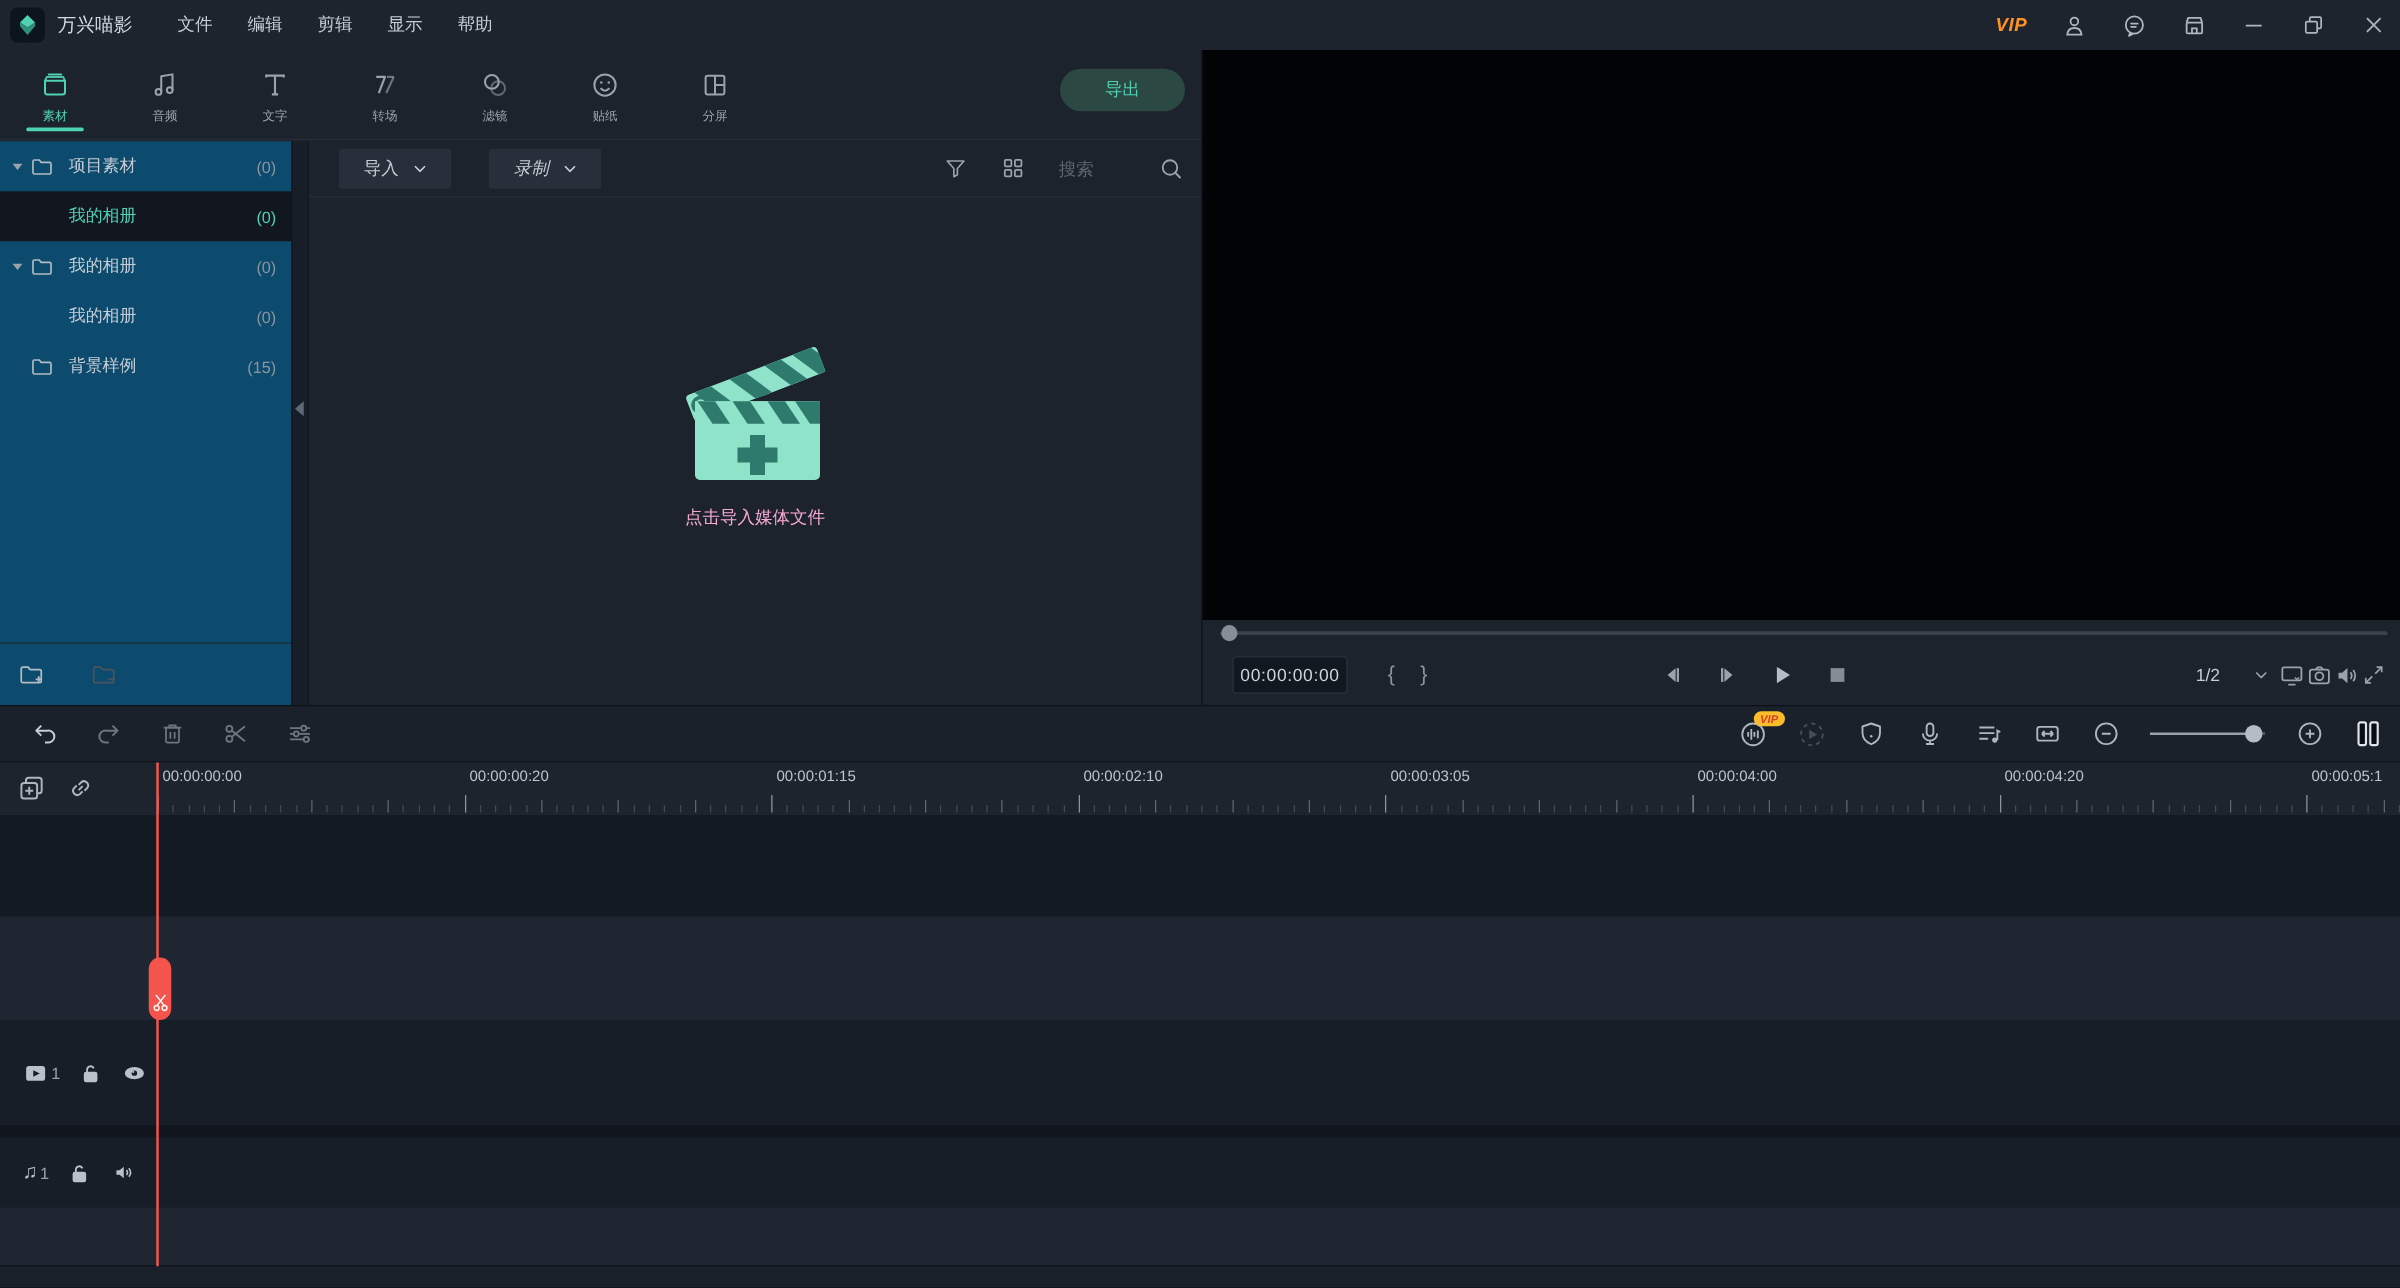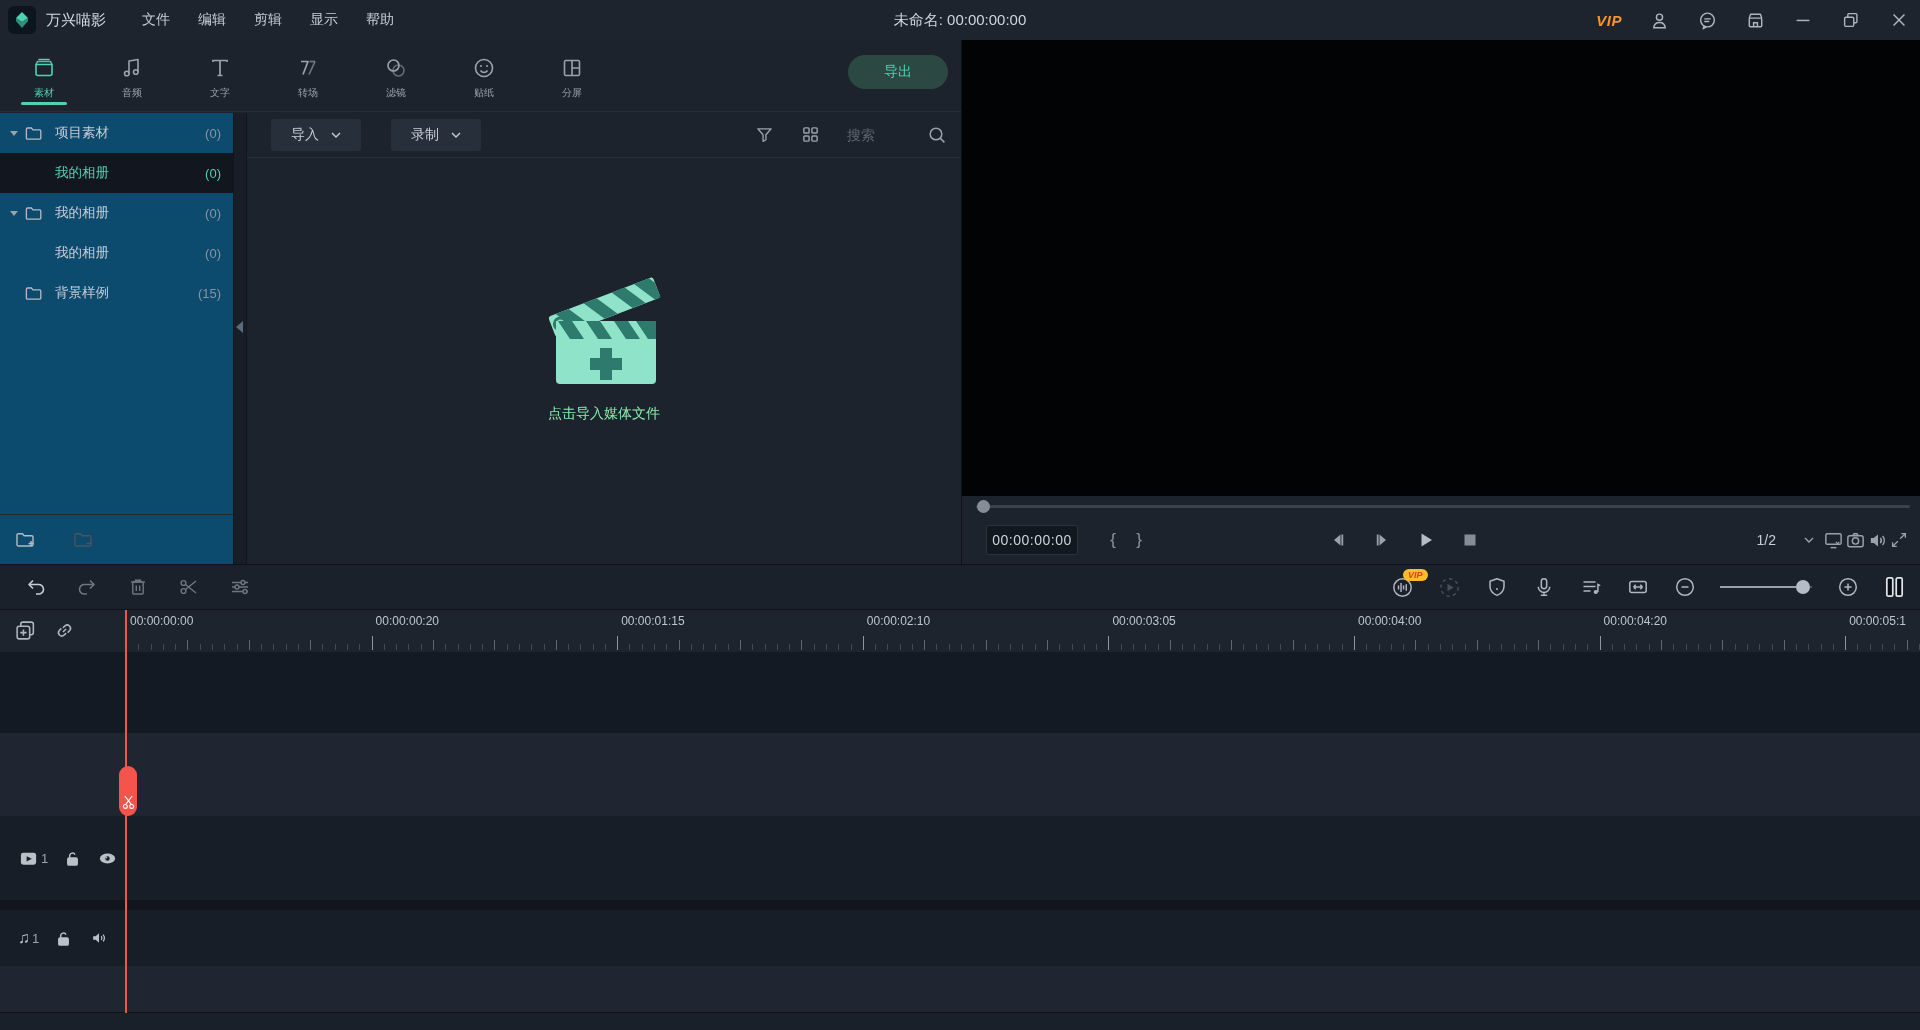--- a/index.html
+++ b/index.html
@@ -40,29 +40,29 @@
   .side-bottom { position:absolute; left:0; bottom:0; width:100%; height:50px; display:flex; align-items:center; gap:36px; padding-left:14px; border-top:1px solid #232a34; }
   .side-bottom .bicon { width:22px; height:22px; color:#b3bbc4; }
   .side-bottom .bicon.dim { color:#4a545e; }
 
   .v-divider { width:14px; background:#181e28; border-left:1px solid #11161e; border-right:1px solid #11161e; position:relative; }
   .collapse-handle { position:absolute; top:208px; left:2px; width:0; height:0; border-top:6px solid transparent; border-bottom:6px solid transparent; border-right:7px solid #5c6a7a; }
 
   .media { flex:1; position:relative; background:#1c232d; }
   .media-toolbar { height:45px; border-bottom:1px solid #272e38; display:flex; align-items:center; position:relative; }
   .mt-btn { height:32px; width:90px; margin-left:24px; background:#272f3a; border-radius:3px; display:flex; align-items:center; justify-content:center; gap:12px; font-size:14px; color:#c6cdd5; cursor:pointer; }
-  .mt-btn:nth-of-type(2){ margin-left:30px; }
+  .mt-btn:nth-of-type(2){ margin-left:30px;font-style:italic; }
   .chev { width:10px; height:6px; }
   .mt-right { position:absolute; right:14px; display:flex; align-items:center; gap:26px; }
   .mt-icon { width:20px; height:20px; color:#9aa3ad; }
   .search-wrap { display:flex; align-items:center; gap:10px; }
   .search-input { width:70px; background:transparent; border:none; outline:none; font-size:14px; color:#c6cdd5; font-family:inherit; }
   .search-input::placeholder { color:#5c6670; }
   .media-empty { position:absolute; left:0; right:0; top:45px; bottom:0; display:flex; flex-direction:column; align-items:center; justify-content:center; transform:translateY(-18px); cursor:pointer; }
-  .empty-hint { margin-top:16px; font-size:14px; color:#86efac; }
+  .empty-hint { margin-top:16px; font-size:14px; color:#f9a8d4; }
 
   
   .preview { position:absolute; left:961px; top:40px; width:959px; height:524px; background:#1c232d; border-left:1px solid #0d1218; }
   .video-area { position:absolute; left:0; top:0; width:100%; height:456px; background:#020304; }
   .scrub { position:absolute; left:0; top:456px; width:100%; height:20px; }
   .scrub-track { position:absolute; left:14px; right:10px; top:9px; height:3px; background:#3a424c; border-radius:2px; }
   .scrub-knob { position:absolute; left:15px; top:4px; width:13px; height:13px; border-radius:50%; background:#858d96; }
   .pcontrols { position:absolute; left:0; top:476px; width:100%; height:48px; display:flex; align-items:center; }
   .timecode { margin-left:24px; width:92px; height:30px; background:#12181f; border:1px solid #2a323c; border-radius:3px; display:flex; align-items:center; justify-content:center; font-size:14px; color:#ccd3da; letter-spacing:.5px; }
   .bracket { font-size:17px; color:#8b949e; width:26px; text-align:center; cursor:pointer; }
@@ -129,21 +129,20 @@
         </svg>
     </div>
     <span class="app-name">万兴喵影</span>
     <nav class="menus" id="menus">
         <span>文件</span>
         <span>编辑</span>
         <span>剪辑</span>
         <span>显示</span>
         <span>帮助</span>
       </nav>
-    <div class="proj-title">未命名: 00:00:00:00</div>
     <div class="tb-right">
       <span class="vip-text">VIP</span>
       <span class="tb-icon">
         <svg width="21" height="21" viewBox="0 0 22 22" fill="none" stroke="currentColor" stroke-width="1.5">
             <circle cx="11" cy="7.5" r="3.2"></circle>
             <path d="M5 18.5c.4-3.6 2.8-5.5 6-5.5s5.6 1.9 6 5.5z"></path>
           </svg>
       </span>
       <span class="tb-icon">
         <svg width="21" height="21" viewBox="0 0 22 22" fill="none" stroke="currentColor" stroke-width="1.5">

